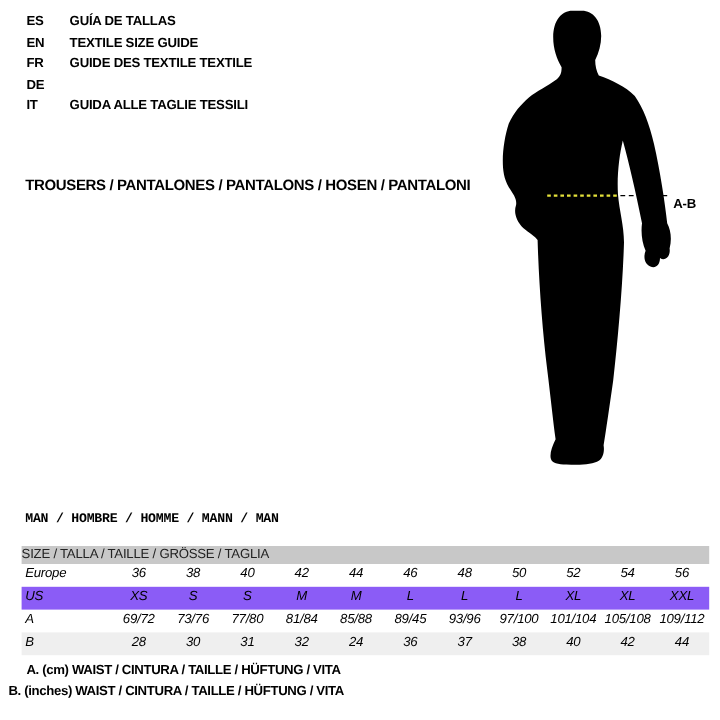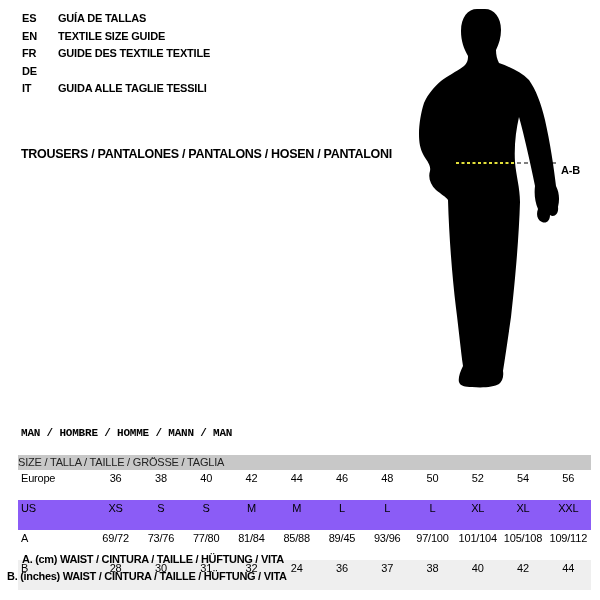--- a/index.html
+++ b/index.html
@@ -28,21 +28,21 @@
   .section-title { left: 21px; top: 427px; font-size: 11px; font-weight: 700; letter-spacing: -0.2px; white-space: nowrap; font-family: Liberation Mono, monospace; }
 
   
   .size-table { left: 18px; top: 455px; width: 573px; font-size: 11px; letter-spacing: -0.2px; }
   .size-table-header {
     height: 15px; line-height: 15px;
     padding-left: 0;
     color: #222;
     white-space: nowrap;
   }
-  .size-row { display: flex; height: 30px; line-height: 17px; }
+  .size-row { display: flex; height: 19px; line-height: 17px; font-style: italic; }
   .size-row-label { width: 75px; padding-left: 3px; text-align: left; }
   .size-cell { flex: 1 1 0; text-align: center; white-space: nowrap; }
 
   .footnote-a { left: 22px; top: 553px; }
   .footnote-b { left: 7px; top: 570px; }
   .footnote { font-size: 11px; font-weight: 700; letter-spacing: -0.3px; white-space: nowrap; }
 </style>
 </head>
 <body>
 

